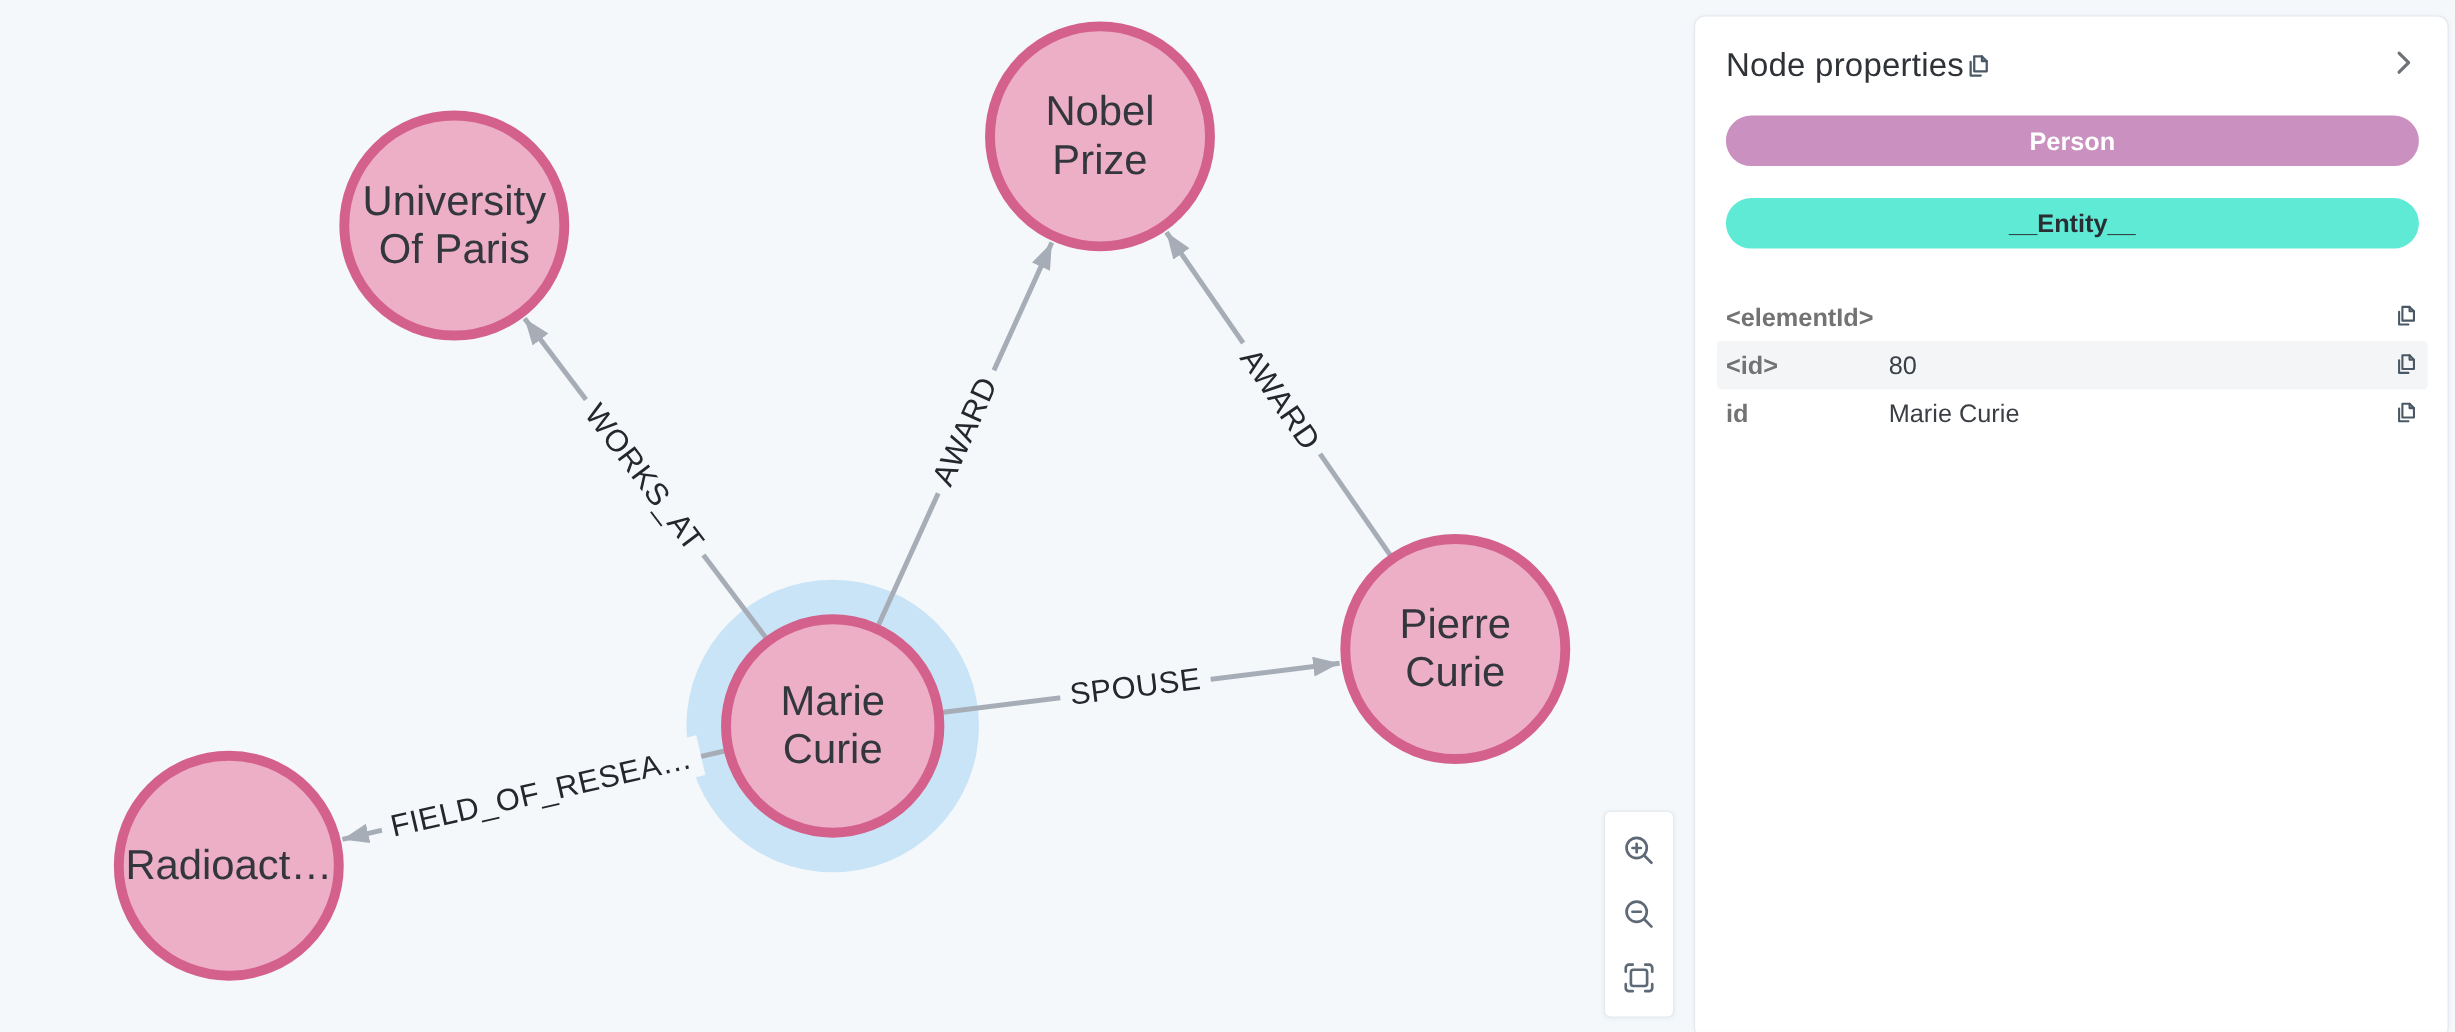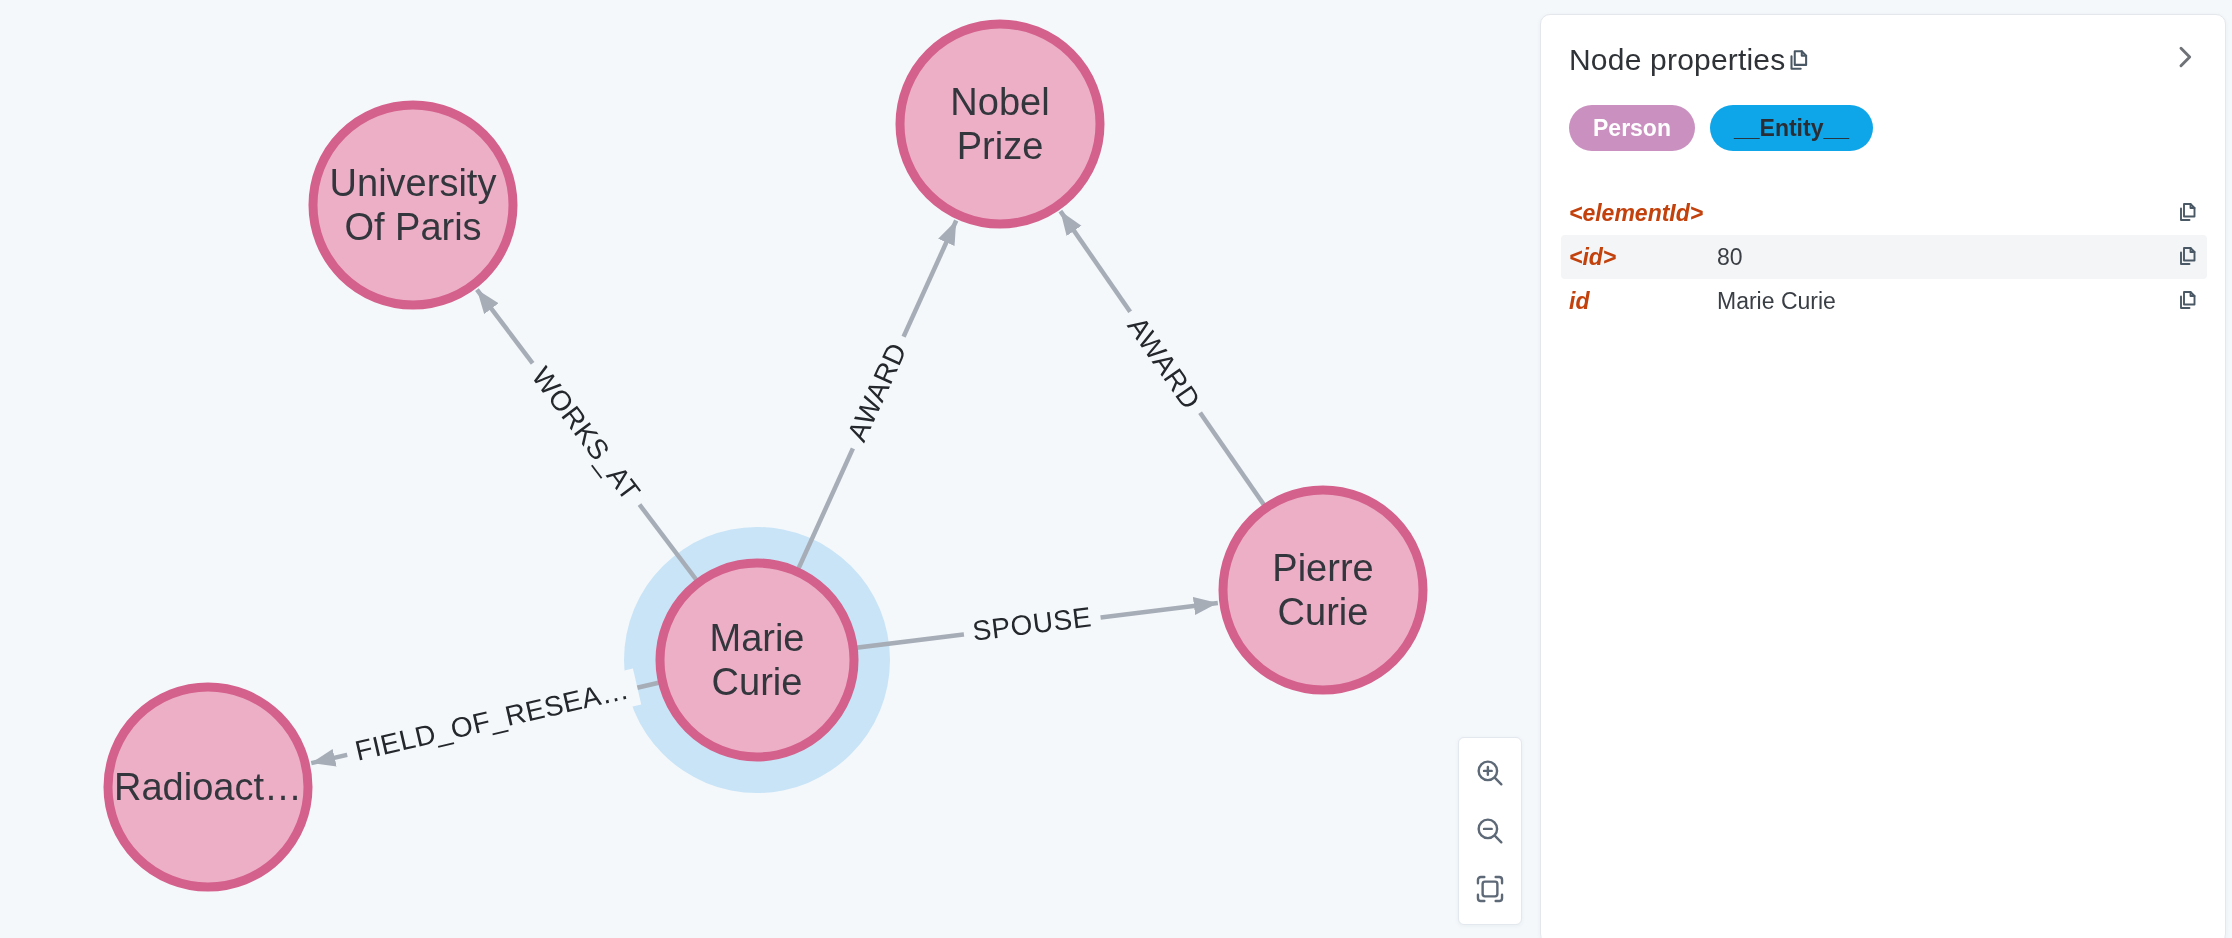--- a/index.html
+++ b/index.html
@@ -37,35 +37,35 @@
     box-shadow:0 1px 4px rgba(40,60,80,.05);
     box-sizing:border-box;padding:28px 26px 0 28px;
   }
   .panel-header{display:flex;align-items:center;}
   .panel-title{font-size:30px;color:#2F3338;letter-spacing:.2px;}
   .icon-btn{border:none;background:transparent;padding:0;cursor:pointer;display:flex;align-items:center;}
   .copy-icon{stroke:#4A5865;fill:none;stroke-width:1.9;stroke-linejoin:round;stroke-linecap:round;}
   .panel-collapse{position:absolute;right:24px;top:26px;}
   .chevron-icon{stroke:#6F7276;fill:none;stroke-width:2.2;stroke-linecap:round;stroke-linejoin:round;}
 
-  .badges-row{display:flex;gap:15px;margin-top:28px;}
+  .badges-row{display:flex;gap:29px;margin-top:28px;flex-direction:column;}
   .badge{
     height:46px;border-radius:23px;padding:0 24px;
     display:inline-flex;align-items:center;justify-content:center;
     font-size:23px;font-weight:700;cursor:pointer;
   }
 
   .props-table{margin-top:40px;}
   .prop-row{
     display:flex;align-items:flex-start;
     margin:0 -8px;padding:5px 8px;border-radius:4px;
     font-size:23px;line-height:34px;
   }
   .prop-row.alt{background:#F4F5F6;}
-  .prop-key{width:148px;flex:none;font-weight:700;color:#c2410c;font-style:italic;}
+  .prop-key{width:148px;flex:none;font-weight:700;color:#737373;}
   .prop-val{width:300px;color:#3A3E45;word-break:break-all;}
   .prop-copy{margin-left:auto;margin-top:4px;}
 </style>
 </head>
 <body>
 
 <div class="stage">
 
   <svg id="graph-svg" width="2232" height="938" viewBox="0 0 2232 938">
     <defs>
@@ -169,21 +169,21 @@
     </div>
 
     <button class="icon-btn panel-collapse">
       <svg class="chevron-icon" width="32" height="32" viewBox="0 0 24 24">
         <polyline points="9 5.5 15.5 12 9 18.5"></polyline>
       </svg>
     </button>
 
     <div class="badges-row">
         <span class="badge" style="background: rgb(201, 144, 192); color: rgb(255, 255, 255);">Person</span>
-        <span class="badge" style="background: #0ea5e9; color: rgb(42, 46, 52);">__Entity__</span>
+        <span class="badge" style="background: #5eead4; color: rgb(42, 46, 52);">__Entity__</span>
       </div>
 
     <div class="props-table">
         <div class="prop-row">
           <span class="prop-key">&lt;elementId&gt;</span>
           <button class="icon-btn prop-copy">
             <svg class="copy-icon" width="24" height="24" viewBox="0 0 24 24">
               <path d="M9 4 H15.5 L19.5 8 V16.5 H9 Z"></path>
               <path d="M15.5 4 V8 H19.5"></path>
               <path d="M6 8.5 V20 H14.5"></path>

